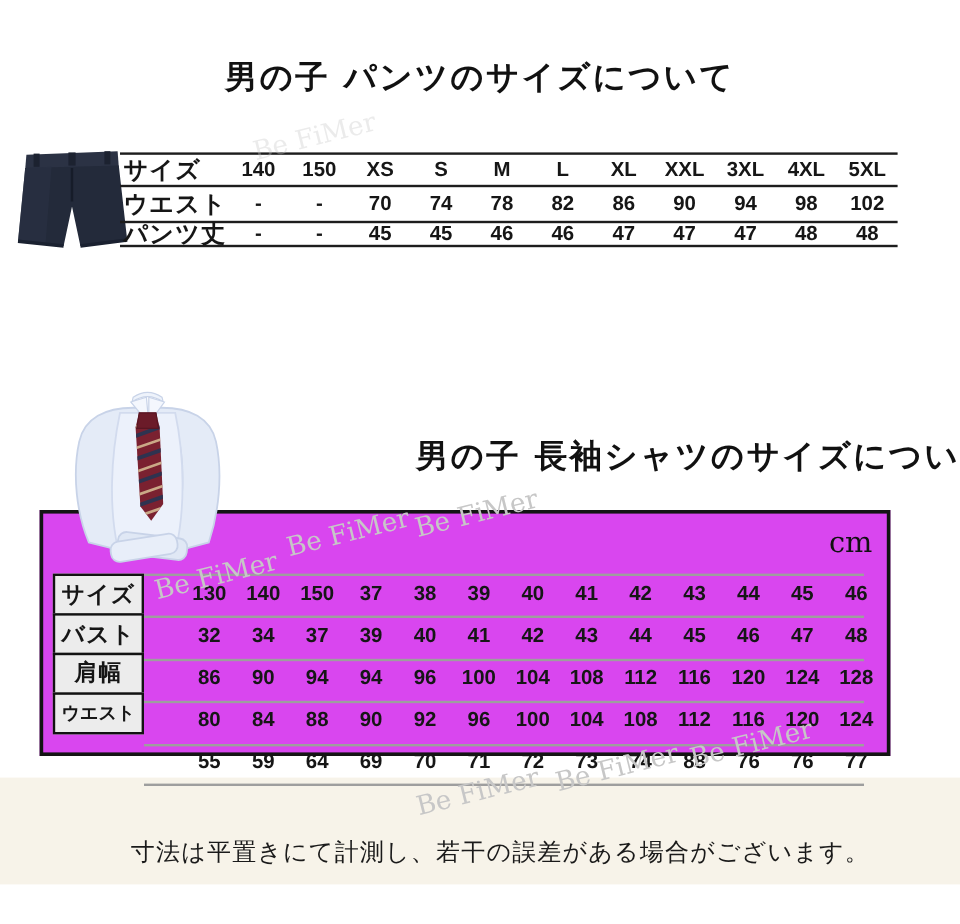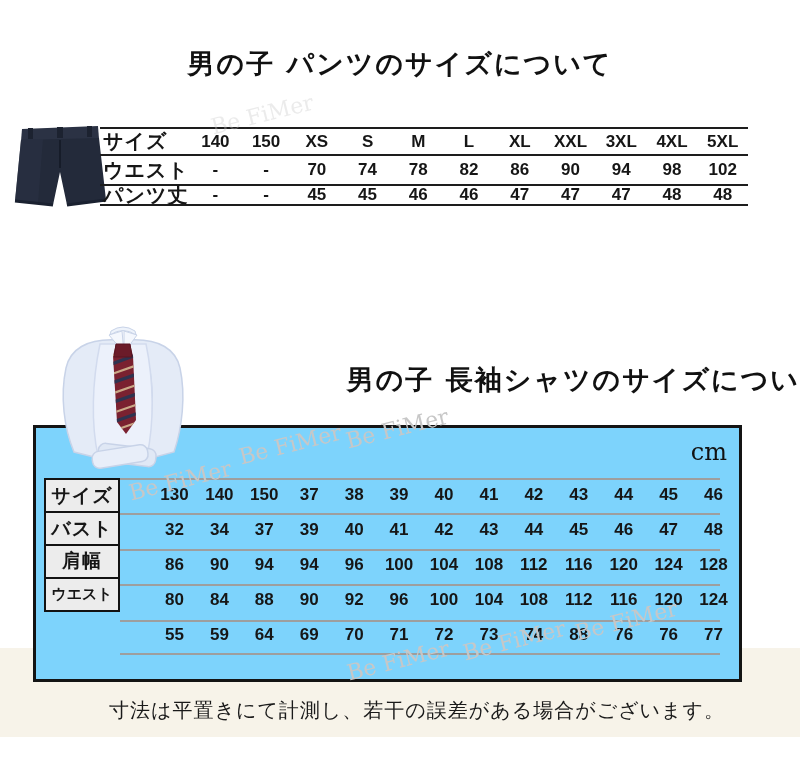--- a/index.html
+++ b/index.html
@@ -20,22 +20,22 @@
   .pants-table { position:absolute; left:100px; top:127px; width:648px; z-index:2; }
   .pt-row { display:flex; align-items:center; }
   .pt-header { height:29px; border-top:2px solid #1d1d1d; border-bottom:2px solid #1d1d1d; }
   .pt-body  { height:30px; border-bottom:2px solid #1d1d1d; }
   .pt-body2 { height:20px; border-bottom:2px solid #1d1d1d; }
   .pt-label { width:90px; font-family:"DejaVu Serif", serif; font-weight:700;
     font-size:20px; padding-left:3px; letter-spacing:1px; }
   .pt-cell { flex:1; text-align:center; font-weight:700; font-size:17px; }
 
   
-  .shirt-box { position:absolute; left:33px; top:425px; width:709px; height:257px;
-    border:3px solid #141414; background:#7dd3fc; z-index:1; }
+  .shirt-box { position:absolute; left:33px; top:425px; width:709px; height:205px;
+    border:3px solid #141414; background:#d946ef; z-index:1; }
   .cm-label { position:absolute; right:12px; top:10px; font-family:"DejaVu Serif", serif;
     font-size:24px; color:#111; }
   .label-col { position:absolute; left:8px; top:50px; width:76px; }
   .label-cell { height:35.4px; border:2.5px solid #121212; background:#ececec;
     display:flex; align-items:center; justify-content:center;
     font-family:"DejaVu Serif", serif; font-weight:700; font-size:19px; letter-spacing:1px; }
   .label-cell.small { font-size:15px; letter-spacing:0; }
   .label-cell + .label-cell { margin-top:-2.5px; }
   .data-col { position:absolute; left:84px; top:50px; width:616px; height:174.5px;
     display:flex; flex-direction:column;padding-left:32px; }

